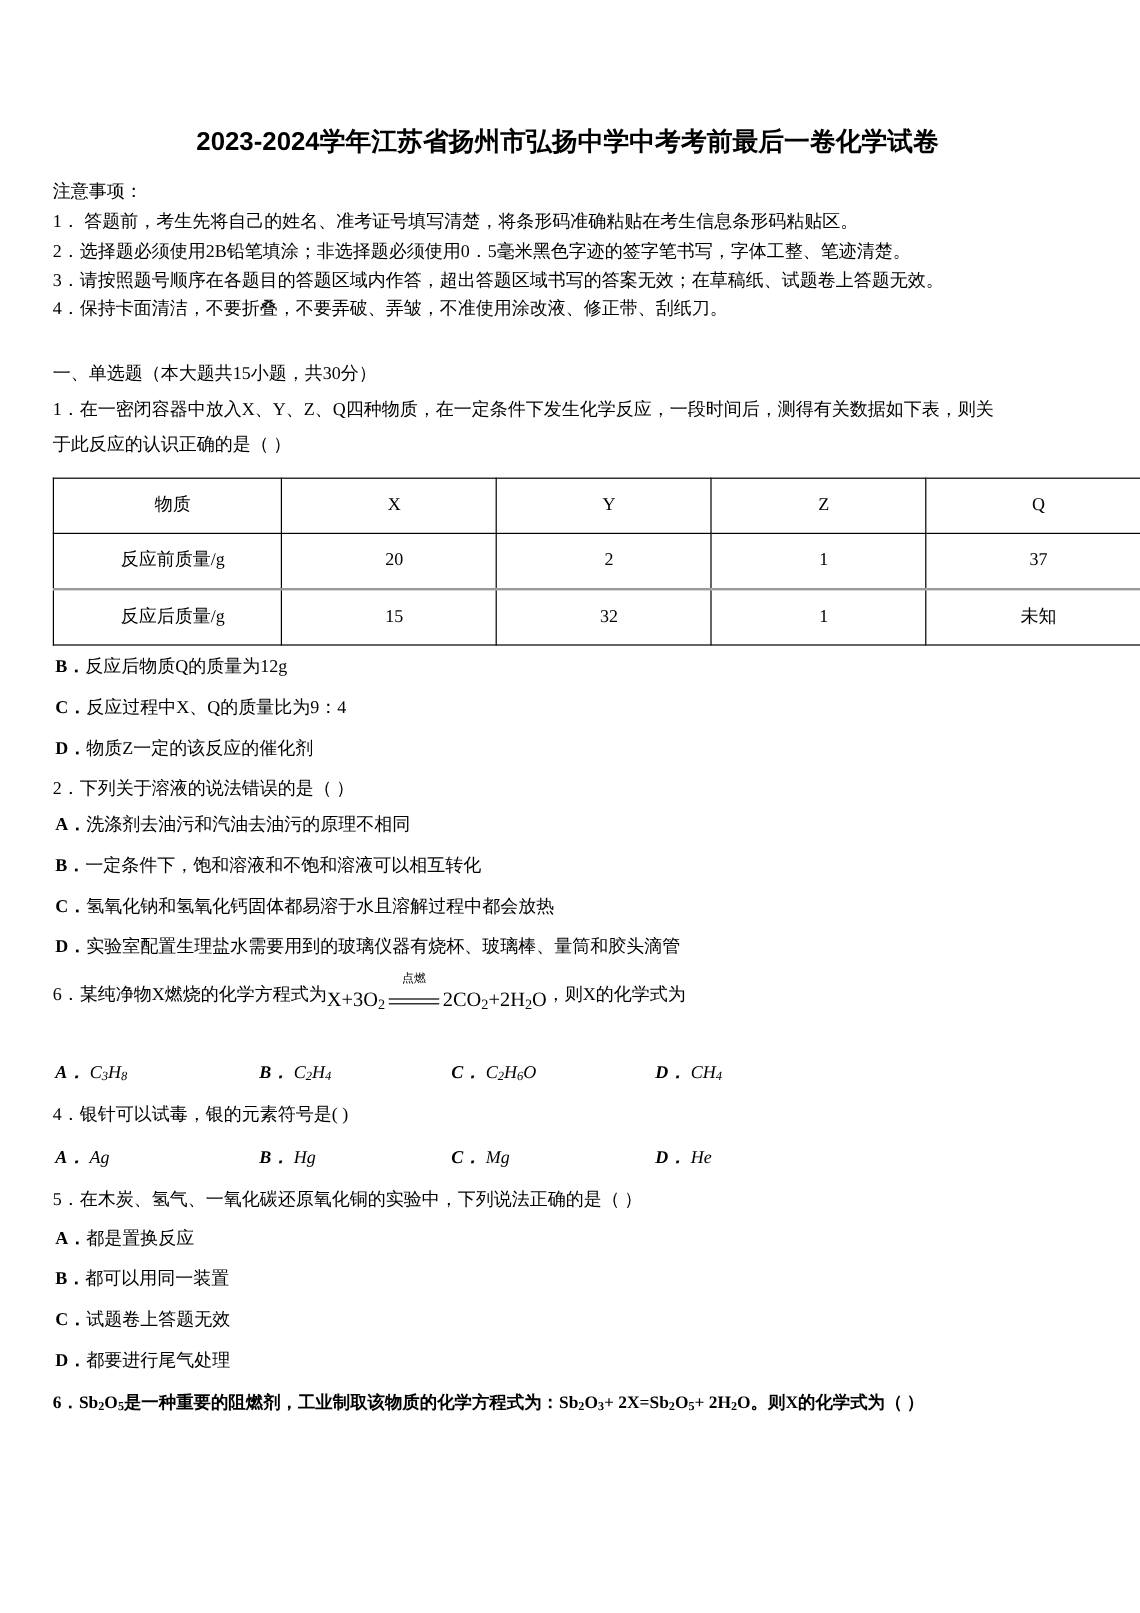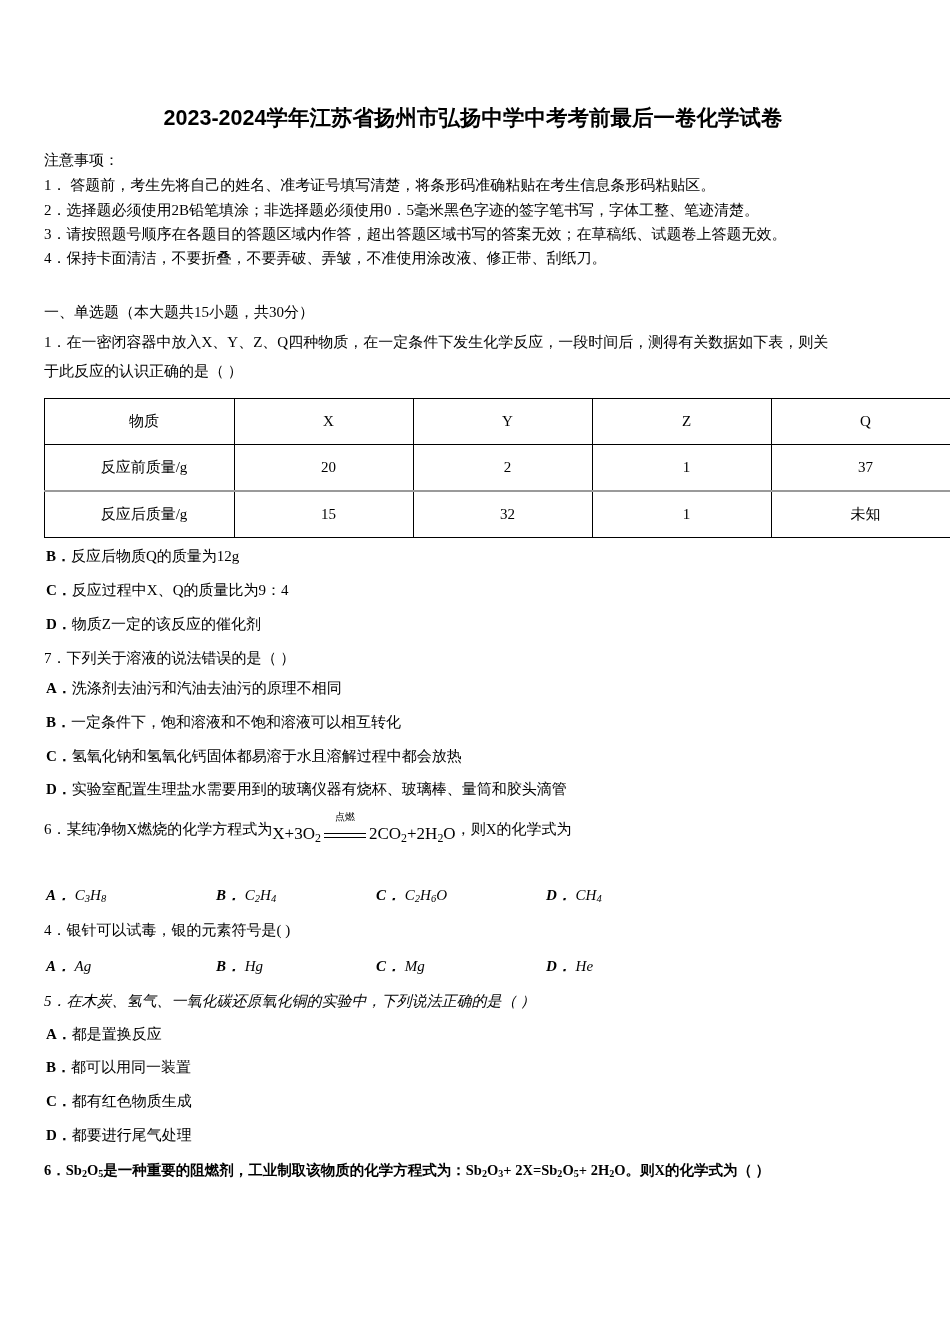--- a/index.html
+++ b/index.html
@@ -227,21 +227,21 @@
         </table>
 
       <div class="opt-list">
         <div class="opt"><span class="lbl">B．</span><span>反应后物质Q的质量为12g</span></div>
         <div class="opt"><span class="lbl">C．</span><span>反应过程中X、Q的质量比为9：4</span></div>
         <div class="opt"><span class="lbl">D．</span><span>物质Z一定的该反应的催化剂</span></div>
       </div>
     </div>
 
     <div class="question">
-      <div class="q-stem tight">7．下列关于溶液的说法错误的是（        ）</div>
+      <div class="q-stem tight">2．下列关于溶液的说法错误的是（        ）</div>
       <div class="opt-list">
         <div class="opt"><span class="lbl">A．</span><span>洗涤剂去油污和汽油去油污的原理不相同</span></div>
         <div class="opt"><span class="lbl">B．</span><span>一定条件下，饱和溶液和不饱和溶液可以相互转化</span></div>
         <div class="opt"><span class="lbl">C．</span><span>氢氧化钠和氢氧化钙固体都易溶于水且溶解过程中都会放热</span></div>
         <div class="opt"><span class="lbl">D．</span><span>实验室配置生理盐水需要用到的玻璃仪器有烧杯、玻璃棒、量筒和胶头滴管</span></div>
       </div>
     </div>
 
     <div class="question">
       <div class="q-stem eq-inline-wrap">
@@ -259,25 +259,25 @@
       <div class="q-stem tight" style="line-height:2.0;">4．银针可以试毒，银的元素符号是(  )</div>
       <div class="opt-row" style="margin-top:6px;">
         <span class="cell c0"><span class="lbl">A．</span> <span>Ag</span></span>
         <span class="cell c1"><span class="lbl">B．</span> <span>Hg</span></span>
         <span class="cell c2"><span class="lbl">C．</span> <span>Mg</span></span>
         <span class="cell c3"><span class="lbl">D．</span> <span>He</span></span>
       </div>
     </div>
 
     <div class="question">
-      <div class="q-stem tight" style="line-height:2.0;font-style:italic;">5．在木炭、氢气、一氧化碳还原氧化铜的实验中，下列说法正确的是（      ）</div>
+      <div class="q-stem tight" style="line-height:2.0;">5．在木炭、氢气、一氧化碳还原氧化铜的实验中，下列说法正确的是（      ）</div>
       <div class="opt-list">
         <div class="opt"><span class="lbl">A．</span><span>都是置换反应</span></div>
         <div class="opt"><span class="lbl">B．</span><span>都可以用同一装置</span></div>
-        <div class="opt"><span class="lbl">C．</span><span>都有红色物质生成</span></div>
+        <div class="opt"><span class="lbl">C．</span><span>试题卷上答题无效</span></div>
         <div class="opt"><span class="lbl">D．</span><span>都要进行尾气处理</span></div>
       </div>
     </div>
 
     <div class="question">
       <div class="q-stem tight" style="line-height:1.9; font-weight:bold; font-size:14.5px;"><span>6．Sb</span><sub>2</sub><span>O</span><sub>5</sub><span>是一种重要的阻燃剂，工业制取该物质的化学方程式为：Sb</span><sub>2</sub><span>O</span><sub>3</sub><span>+ 2X=Sb</span><sub>2</sub><span>O</span><sub>5</sub><span>+ 2H</span><sub>2</sub><span>O。则X的化学式为（ ）</span></div>
     </div>
 
   </div>
 </div>

